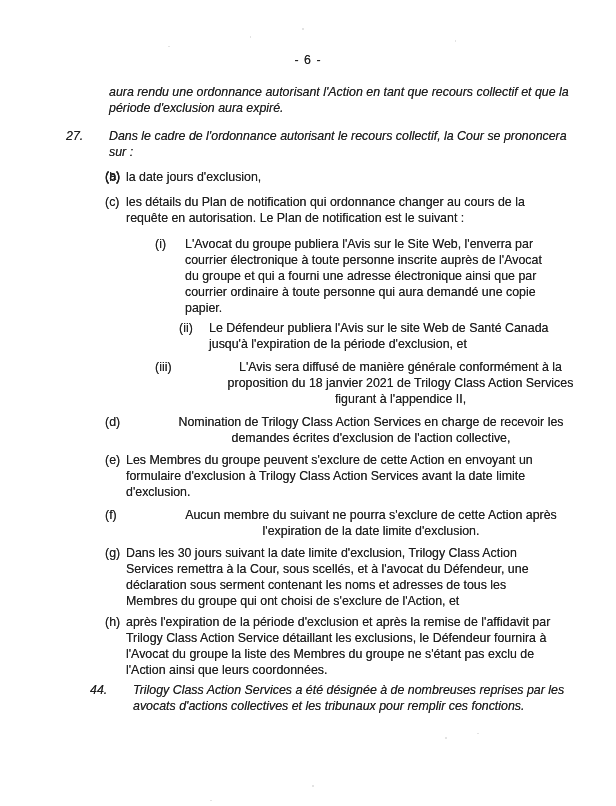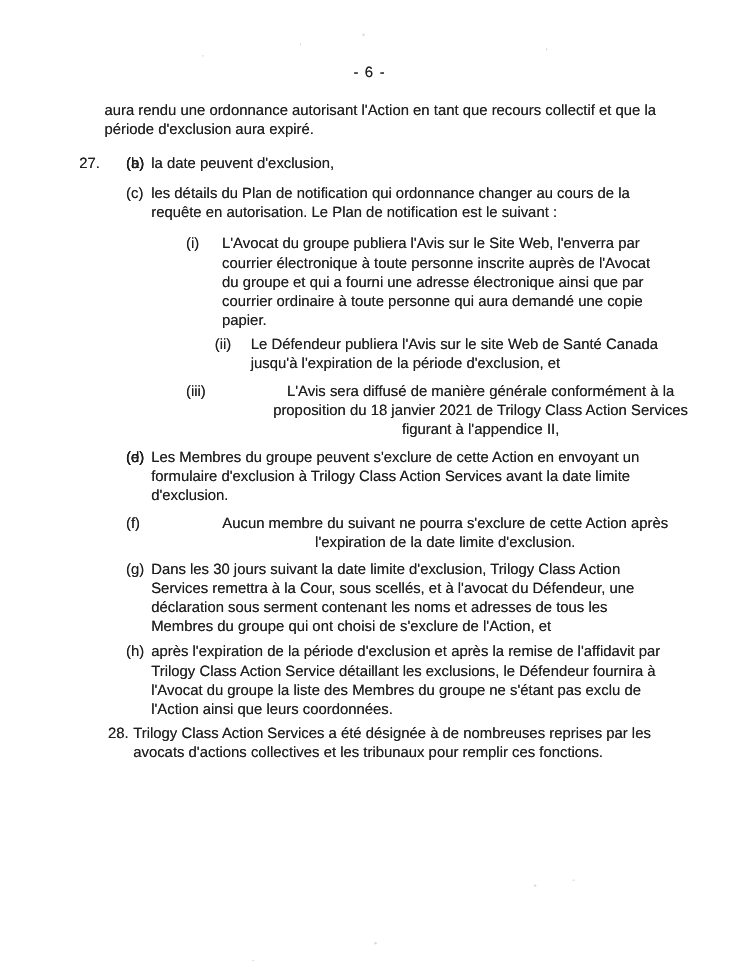--- a/index.html
+++ b/index.html
@@ -16,21 +16,21 @@
     text-shadow: 0 0 0.4px rgba(31,31,31,0.75);
   }
   .page-number {
     padding-top: 52px;
     text-align: center;
     letter-spacing: 1px;
   }
   .row { position: relative; }
   .row .marker { position: absolute; top: 0; white-space: pre; }
   .text { white-space: pre; }
-  .lvl-para { padding-left: 87px; }
+  .lvl-para { padding-left: 109px; font-style: italic; }
   .lvl-para .marker { left: 66px; }
   .lvl-item { padding-left: 126px; }
   .lvl-item .marker { left: 105px; }
   .lvl-sub  { padding-left: 185px; }
   .lvl-sub .marker { left: 155px; }
   .mt4  { margin-top: 4px; margin-left: 24px; }
   .mt5  { margin-top: 5px; }
   .mt6  { margin-top: 6px; }
   .mt7  { margin-top: 7px; text-align: center; }
   .mt8  { margin-top: 8px; }
@@ -63,29 +63,31 @@
 
   <div class="page-number">- 6 -</div>
 
   <div class="row lvl-para mt16">
     <div class="text">aura rendu une ordonnance autorisant l'Action en tant que recours collectif et que la
 période d'exclusion aura expiré.</div>
   </div>
 
   <div class="row lvl-para mt12">
     <span class="marker">27.</span>
+    <div class="text">Dans le cadre de l'ordonnance autorisant le recours collectif, la Cour se prononcera
+sur :</div>
   </div>
 
   <div class="row lvl-item mt8">
     <span class="marker">(a)</span>
   </div>
 
   <div class="row lvl-item mt9">
     <span class="marker">(b)</span>
-    <div class="text">la date peuvent d'exclusion,</div>
+    <div class="text">la date jours d'exclusion,</div>
   </div>
 
   <div class="row lvl-item mt9">
     <span class="marker">(c)</span>
     <div class="text">les détails du Plan de notification qui ordonnance changer au cours de la
 requête en autorisation. Le Plan de notification est le suivant :</div>
   </div>
 
   <div class="row lvl-sub mt10">
     <span class="marker">(i)</span>
@@ -104,20 +106,22 @@
 
   <div class="row lvl-sub mt7">
     <span class="marker">(iii)</span>
     <div class="text">L'Avis sera diffusé de manière générale conformément à la
 proposition du 18 janvier 2021 de Trilogy Class Action Services
 figurant à l'appendice II,</div>
   </div>
 
   <div class="row lvl-item mt7">
     <span class="marker">(d)</span>
+    <div class="text">Nomination de Trilogy Class Action Services en charge de recevoir les
+demandes écrites d'exclusion de l'action collective,</div>
   </div>
 
   <div class="row lvl-item mt6">
     <span class="marker">(e)</span>
     <div class="text">Les Membres du groupe peuvent s'exclure de cette Action en envoyant un
 formulaire d'exclusion à Trilogy Class Action Services avant la date limite
 d'exclusion.</div>
   </div>
 
   <div class="row lvl-item mt7">
@@ -136,18 +140,18 @@
 
   <div class="row lvl-item mt5">
     <span class="marker">(h)</span>
     <div class="text">après l'expiration de la période d'exclusion et après la remise de l'affidavit par
 Trilogy Class Action Service détaillant les exclusions, le Défendeur fournira à
 l'Avocat du groupe la liste des Membres du groupe ne s'étant pas exclu de
 l'Action ainsi que leurs coordonnées.</div>
   </div>
 
   <div class="row lvl-para mt4">
-    <span class="marker">28.</span>
+    <span class="marker">44.</span>
     <div class="text">Trilogy Class Action Services a été désignée à de nombreuses reprises par les
 avocats d'actions collectives et les tribunaux pour remplir ces fonctions.</div>
   </div>
 
 </div>
 
 </body></html>

